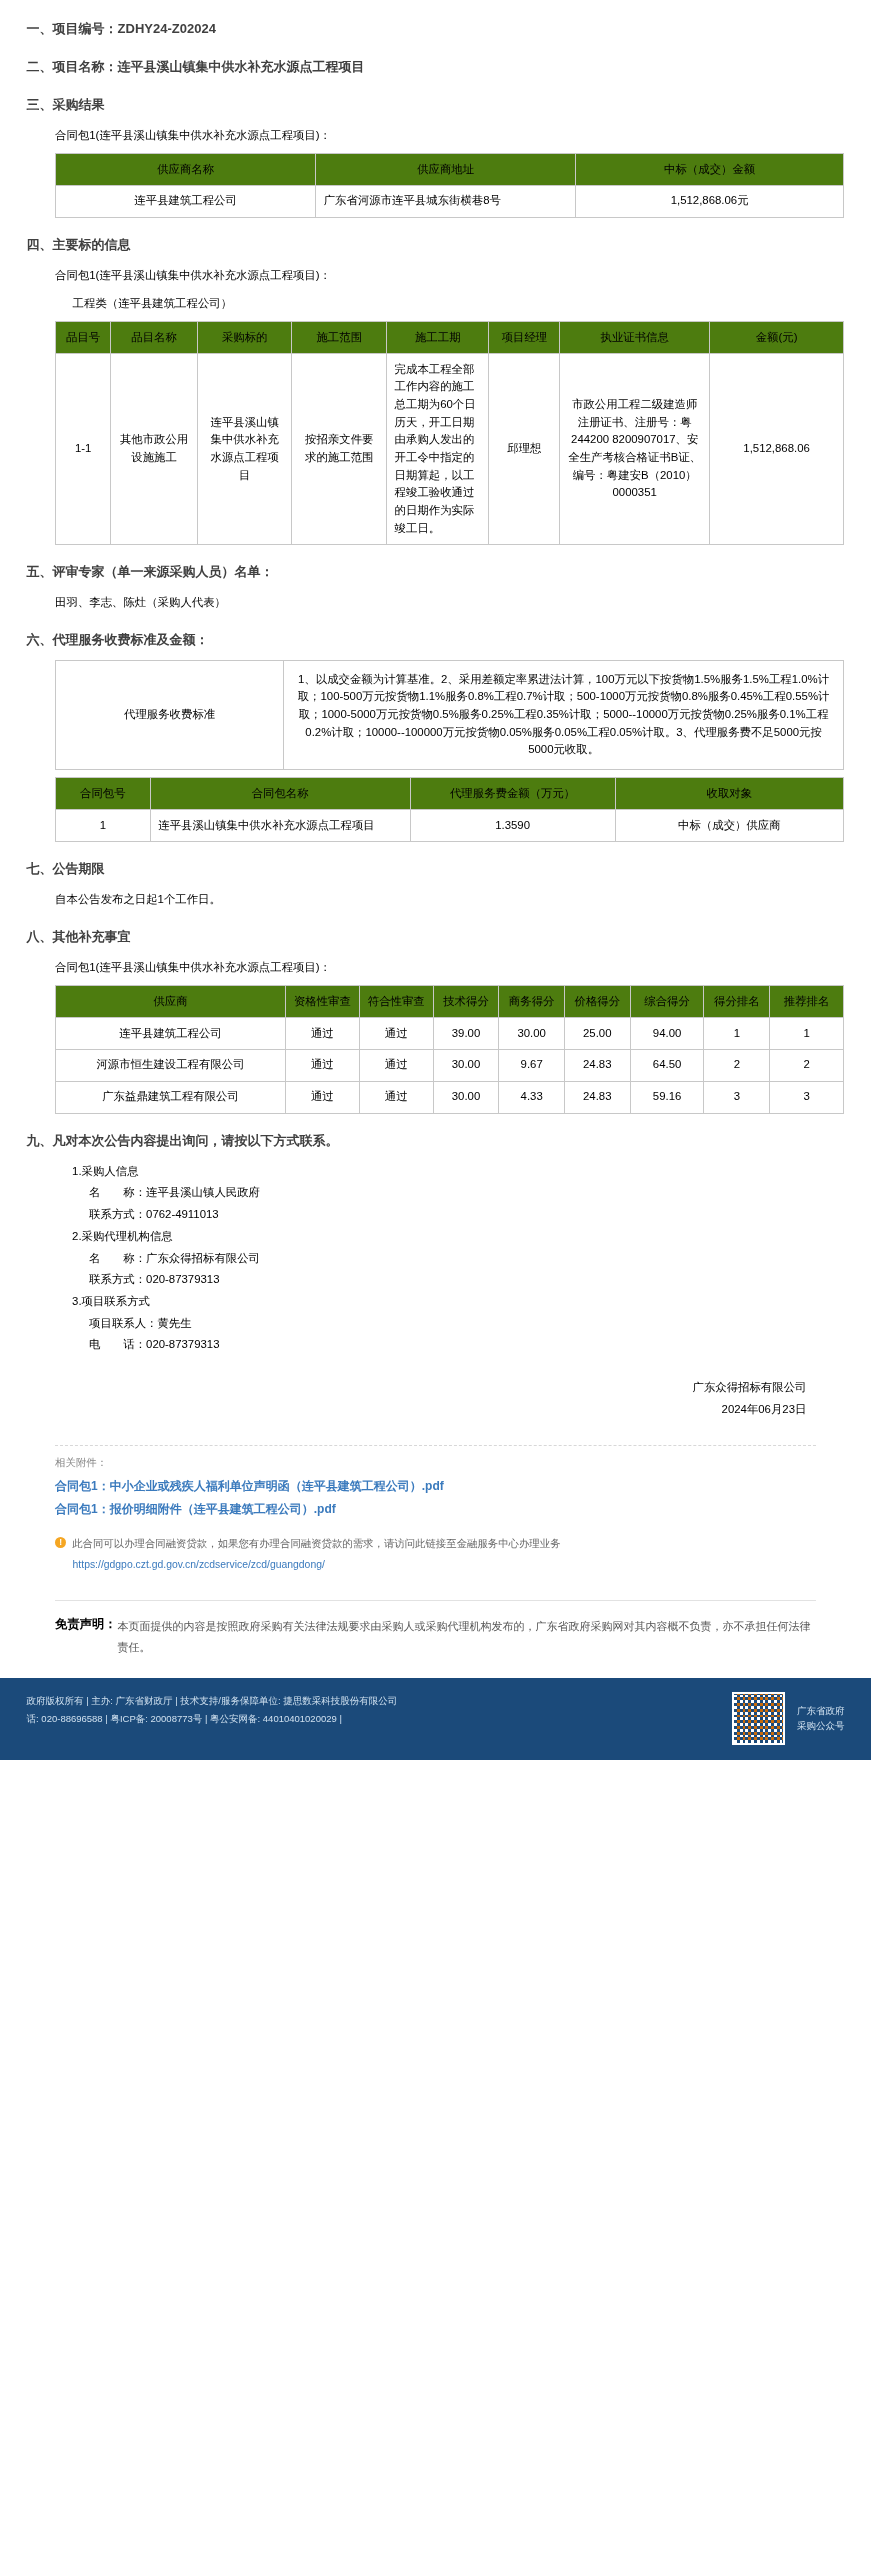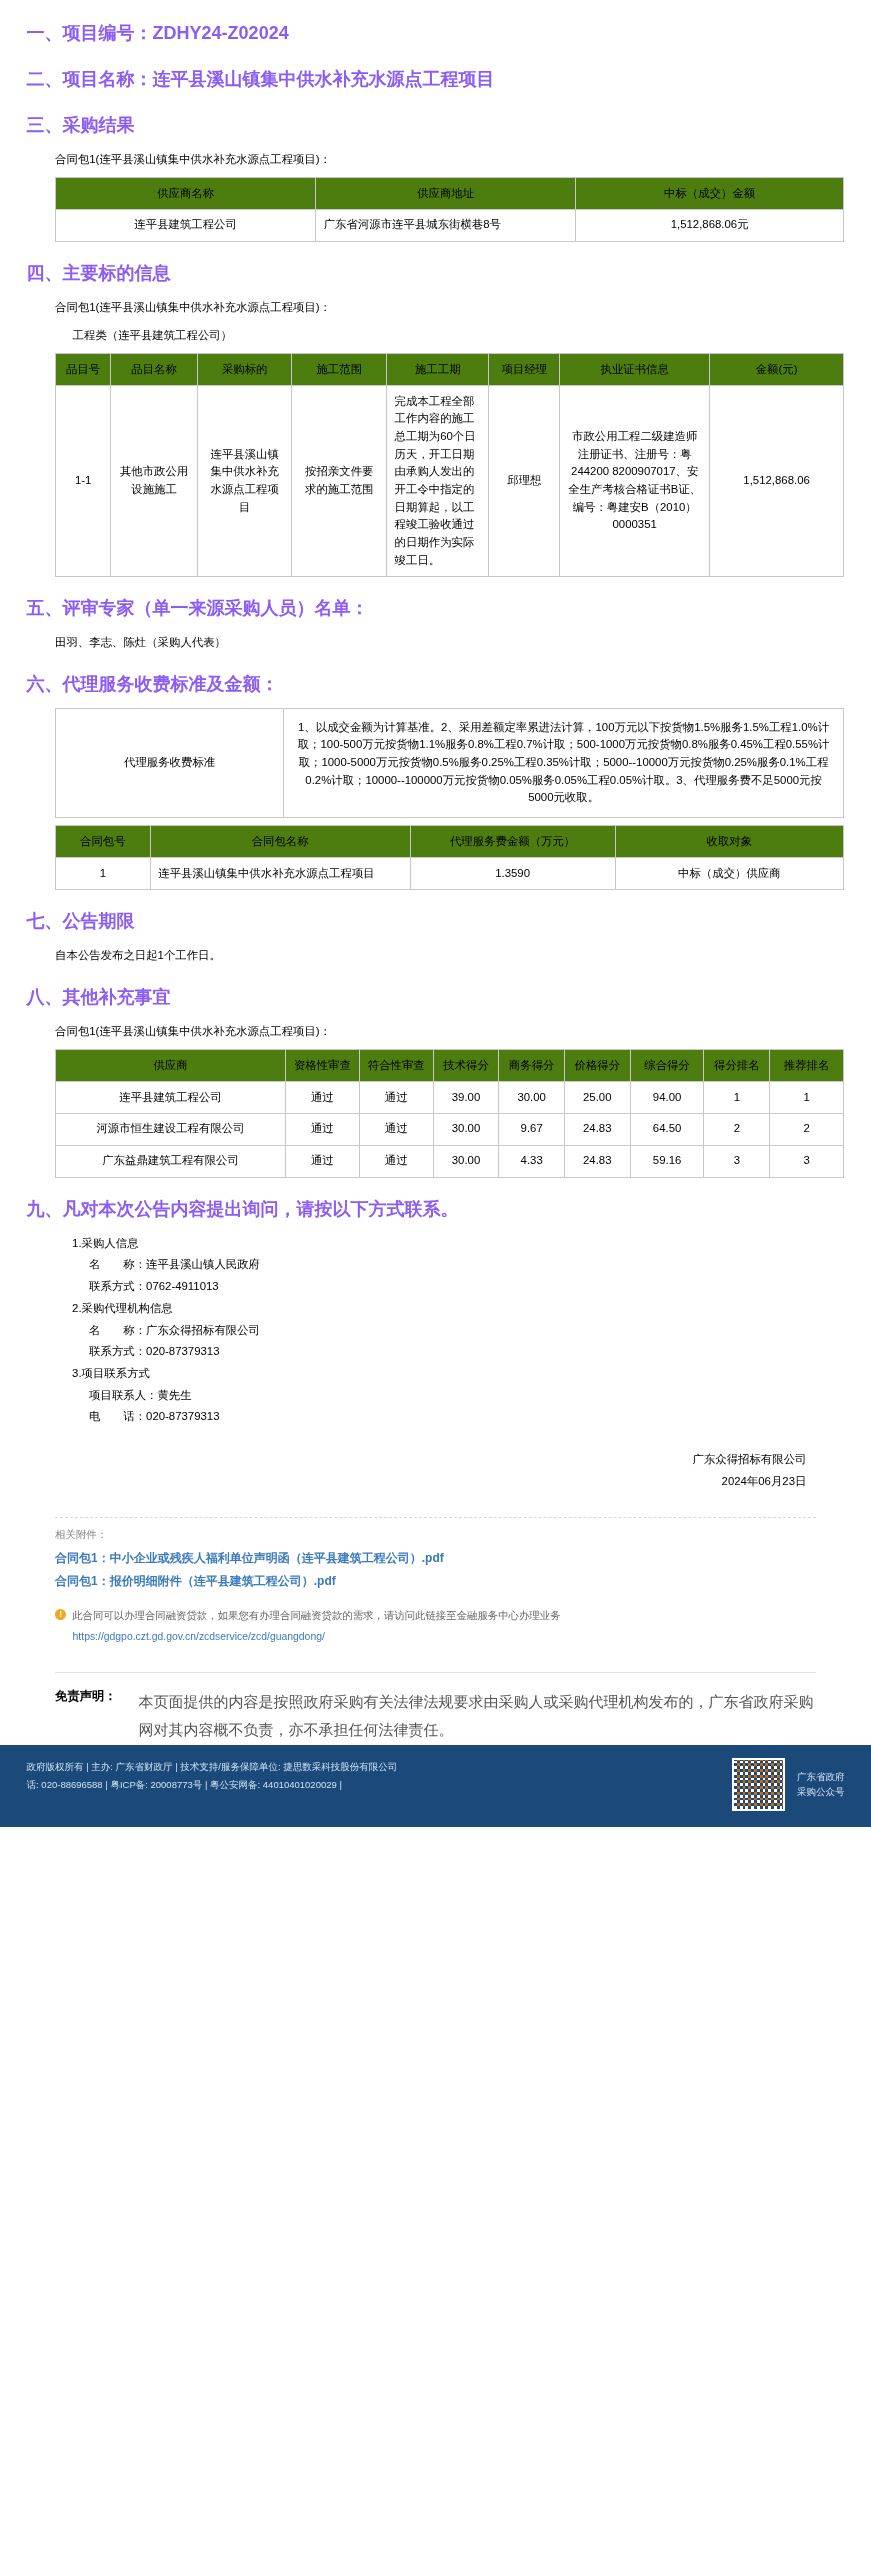--- a/index.html
+++ b/index.html
@@ -13,23 +13,23 @@
     width: 871px;
     min-height: 2576px;
     background: #ffffff;
     position: relative;
     margin: 0 auto;
   }
   .content {
     padding: 13.3px 26.6px 0 26.6px;
   }
   .sec-title {
-    font-size: 18px;
+    font-size: 13px;
     font-weight: bold;
-    color: #8b5cf6;
+    color: #404040;
     margin: 17px 0 9.5px 0;
     line-height: 1.6;
   }
   .sec-title:first-child { margin-top: 5.7px; }
   .para {
     font-size: 11.4px;
     color: #000;
     margin: 7.6px 0 7.6px 28.5px;
     line-height: 1.8;
   }
@@ -121,32 +121,33 @@
     font-size: 10.4px;
     margin: 1.9px 28.5px 0 46px;
     line-height: 1.8;
     display: block;
   }
   .disclaimer {
     margin: 25px 28.5px 0 28.5px;
     border-top: 0.9px solid #e2e2e2;
     padding-top: 15px;
     display: flex;
-    gap: 22px;
+    gap: 1px;
     align-items: flex-start;
+    padding-bottom: 21px;
   }
   .disclaimer-title {
     font-size: 12.3px;
     font-weight: bold;
     color: #000;
     white-space: nowrap;
     flex: none;
   }
   .disclaimer-body {
-    font-size: 15px;
+    font-size: 11px;
     color: #555;
     line-height: 1.9;
   }
   .footer {
     background: #1b4a7a;
     color: #cfe0ef;
     padding: 13.3px 26.6px 15px 26.6px;
     font-size: 9.5px;
     line-height: 1.9;
     display: flex;

